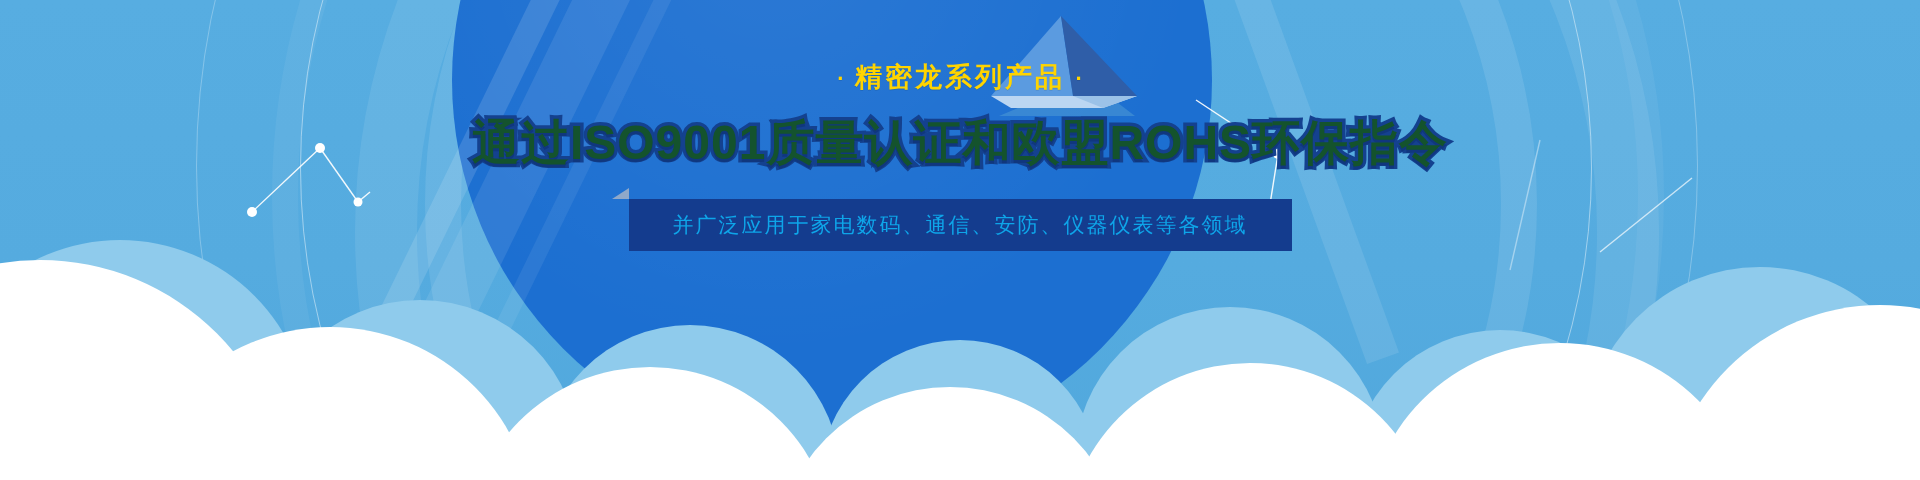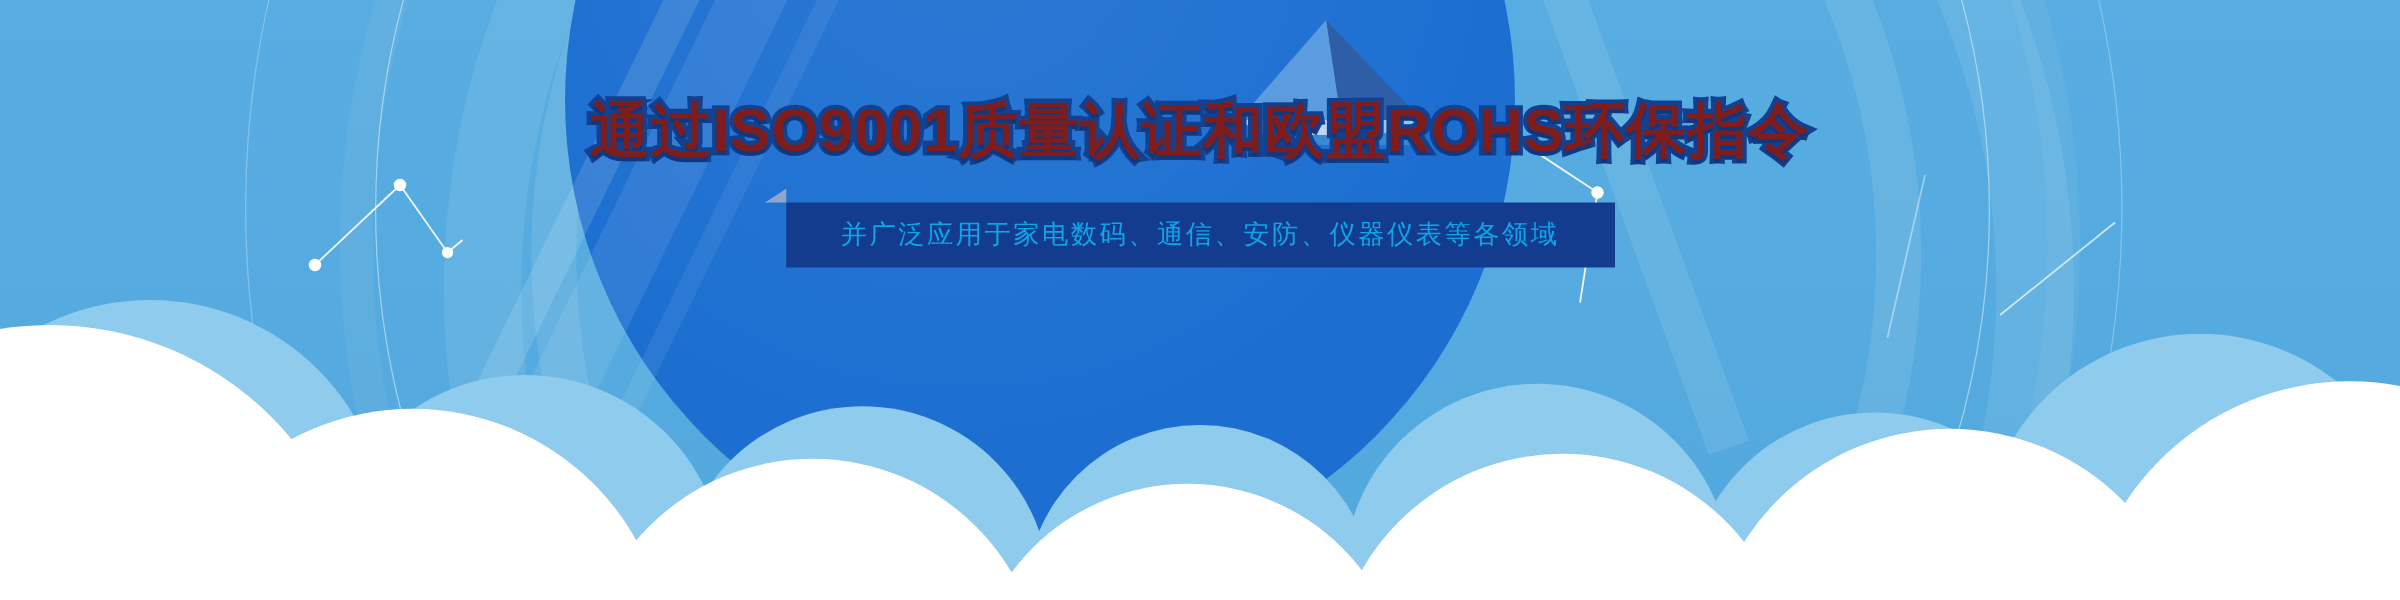--- a/index.html
+++ b/index.html
@@ -118,21 +118,21 @@
     text-shadow: 0 1px 0 rgba(0,0,0,0.10);
   }
   .eyebrow .bullet {
     font-size: 22px;
     vertical-align: middle;
     letter-spacing: 0;
   }
   .headline {
     font-size: 48px;
     font-weight: bold;
-    color: #7f1d1d;
+    color: #14532d;
     letter-spacing: 1px;
     line-height: 1.08;
     margin: 16px;
     -webkit-text-stroke: 7px #14418F;
     paint-order: stroke fill;
     text-shadow:
       0 3px 0 rgba(10,38,95,0.35);
   }
   .ribbon-wrap {
     margin-top: 30px;
@@ -211,20 +211,25 @@
     <polygon points="76,4 6,84 88,84" fill="#5B9BE0"></polygon>
 
     <polygon points="76,4 88,84 152,84" fill="#2F5EA8"></polygon>
 
     <polygon points="6,84 88,84 152,84 118,96 26,96" fill="#BBD6F2"></polygon>
     <polygon points="88,84 152,84 118,96" fill="#9BC2E8"></polygon>
   </svg>
 
   <div class="text-stack">
 
+    <div class="eyebrow">
+      <span class="bullet">·</span>
+      <span>精密龙系列产品</span>
+      <span class="bullet">·</span>
+    </div>
 
     <h1 class="headline">通过ISO9001质量认证和欧盟ROHS环保指令</h1>
 
     <div class="ribbon-wrap">
       <div class="ribbon">并广泛应用于家电数码、通信、安防、仪器仪表等各领域</div>
     </div>
 
   </div>
 
   <svg class="clouds" viewBox="0 0 1920 300" preserveAspectRatio="none">

